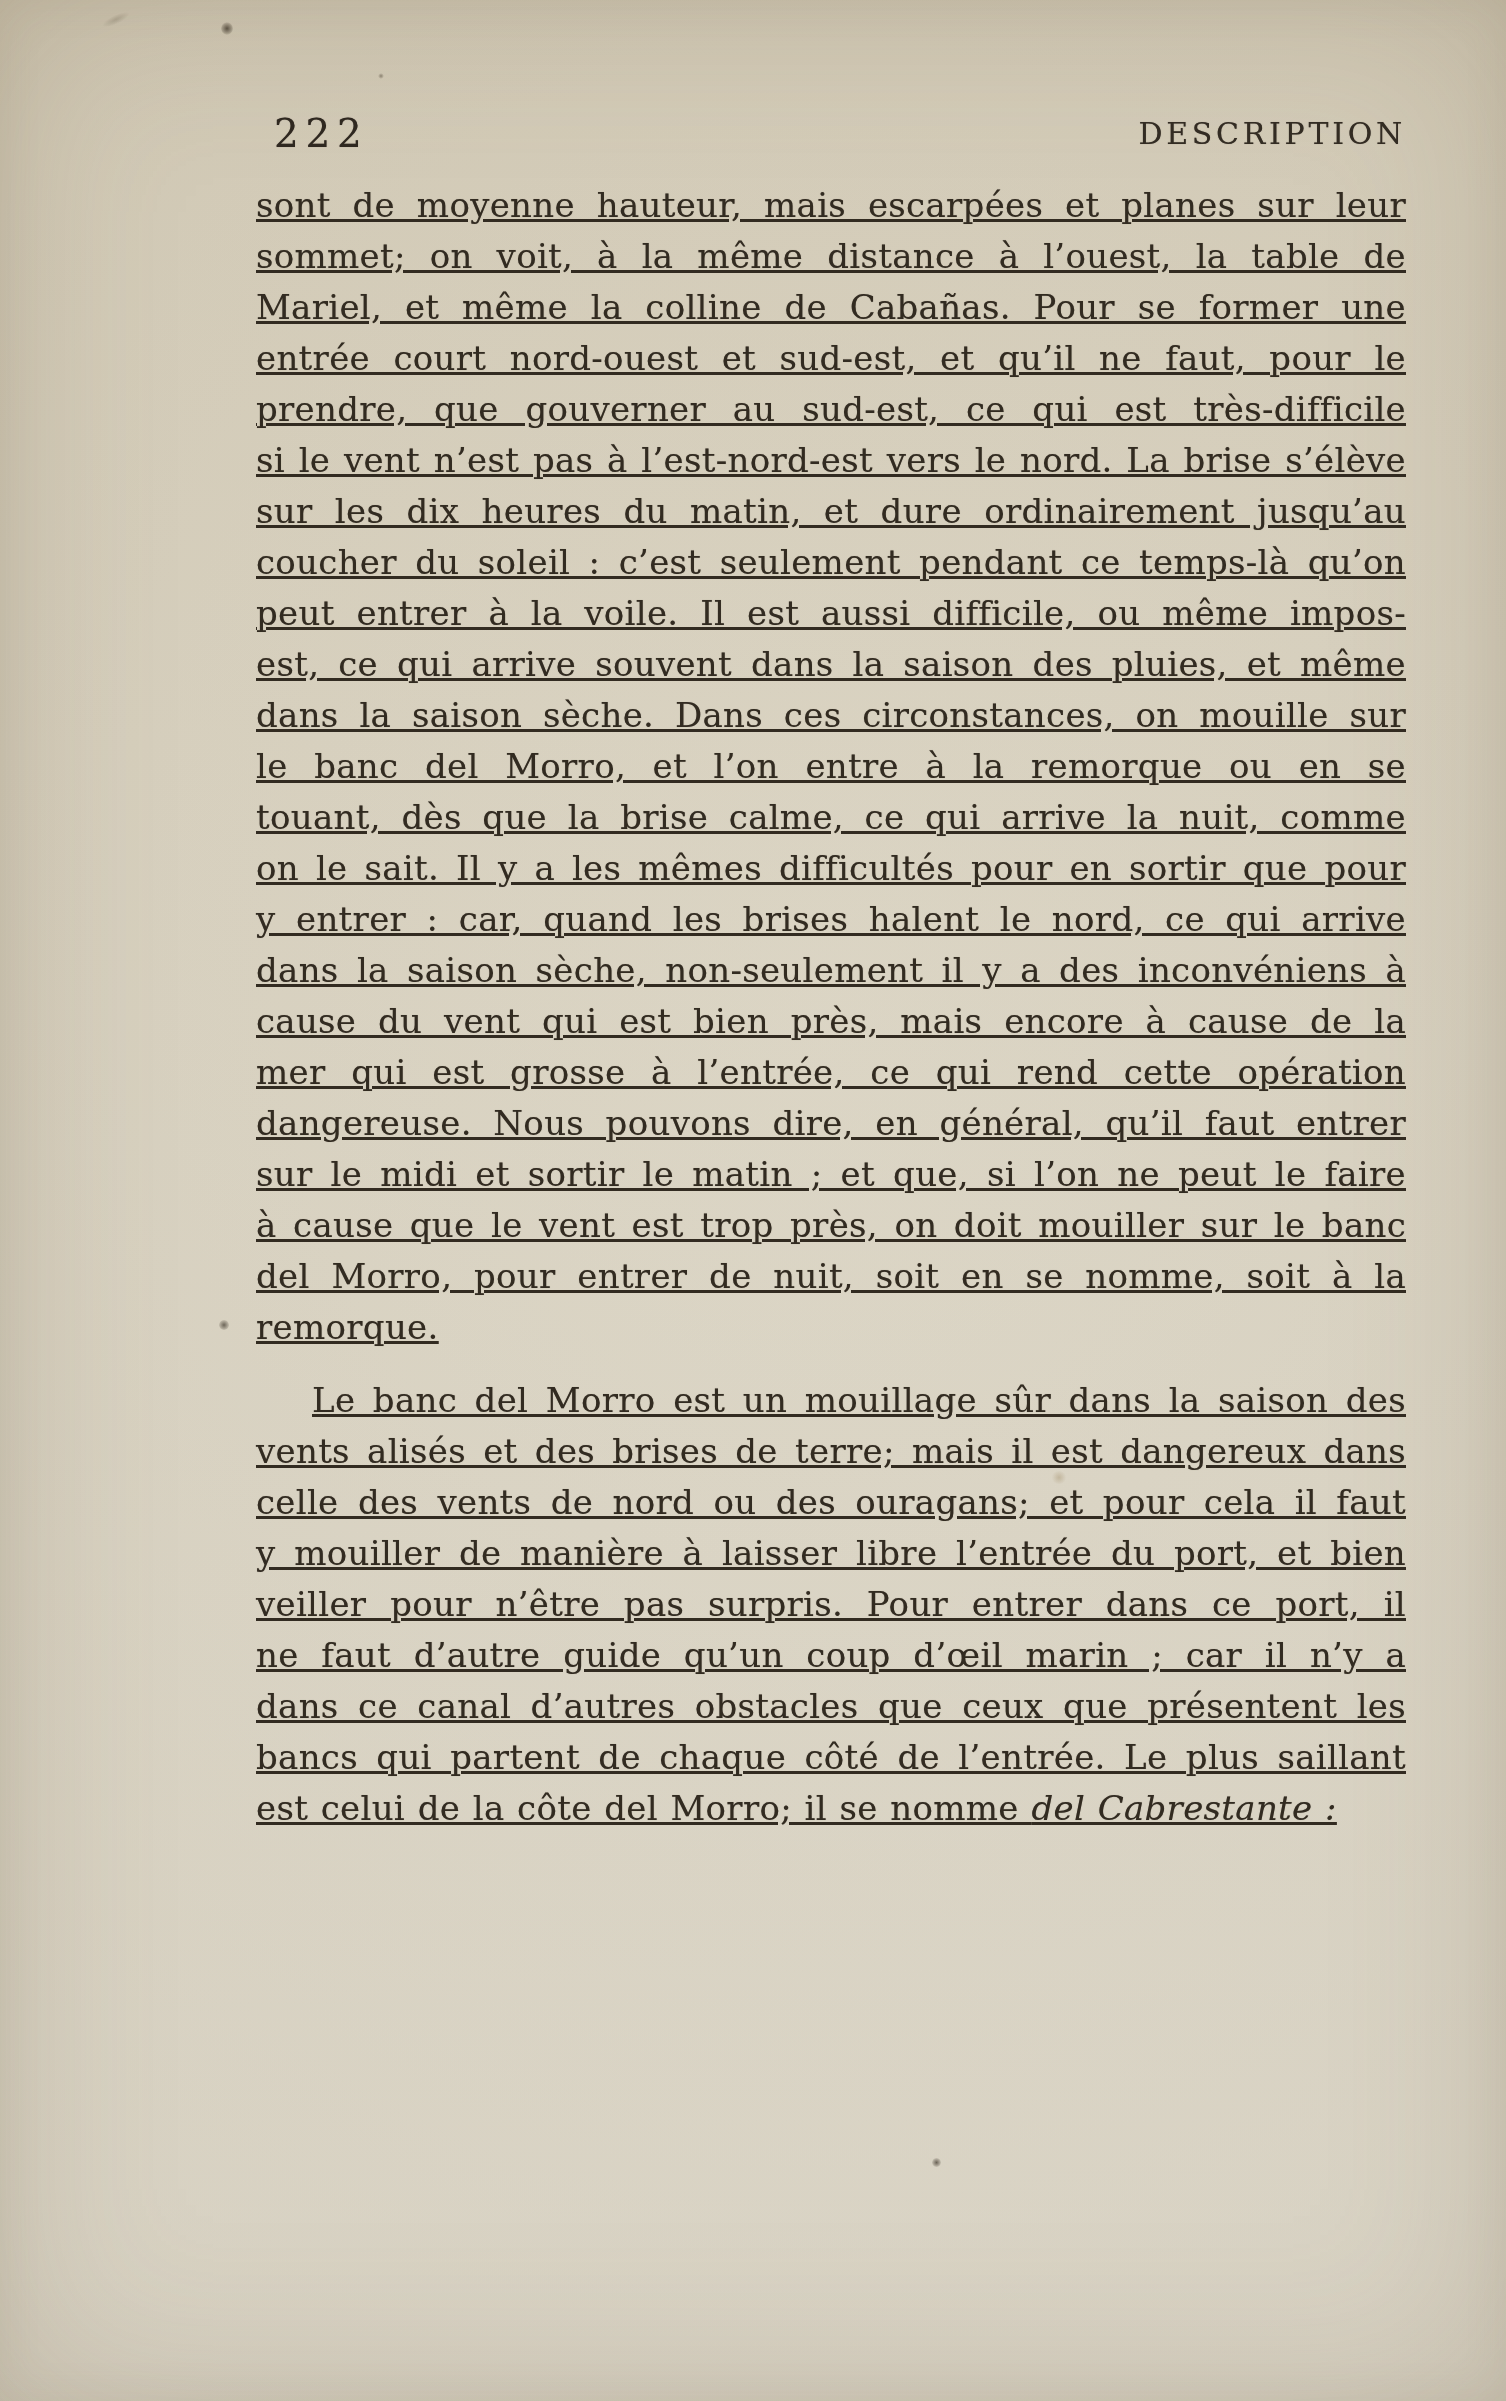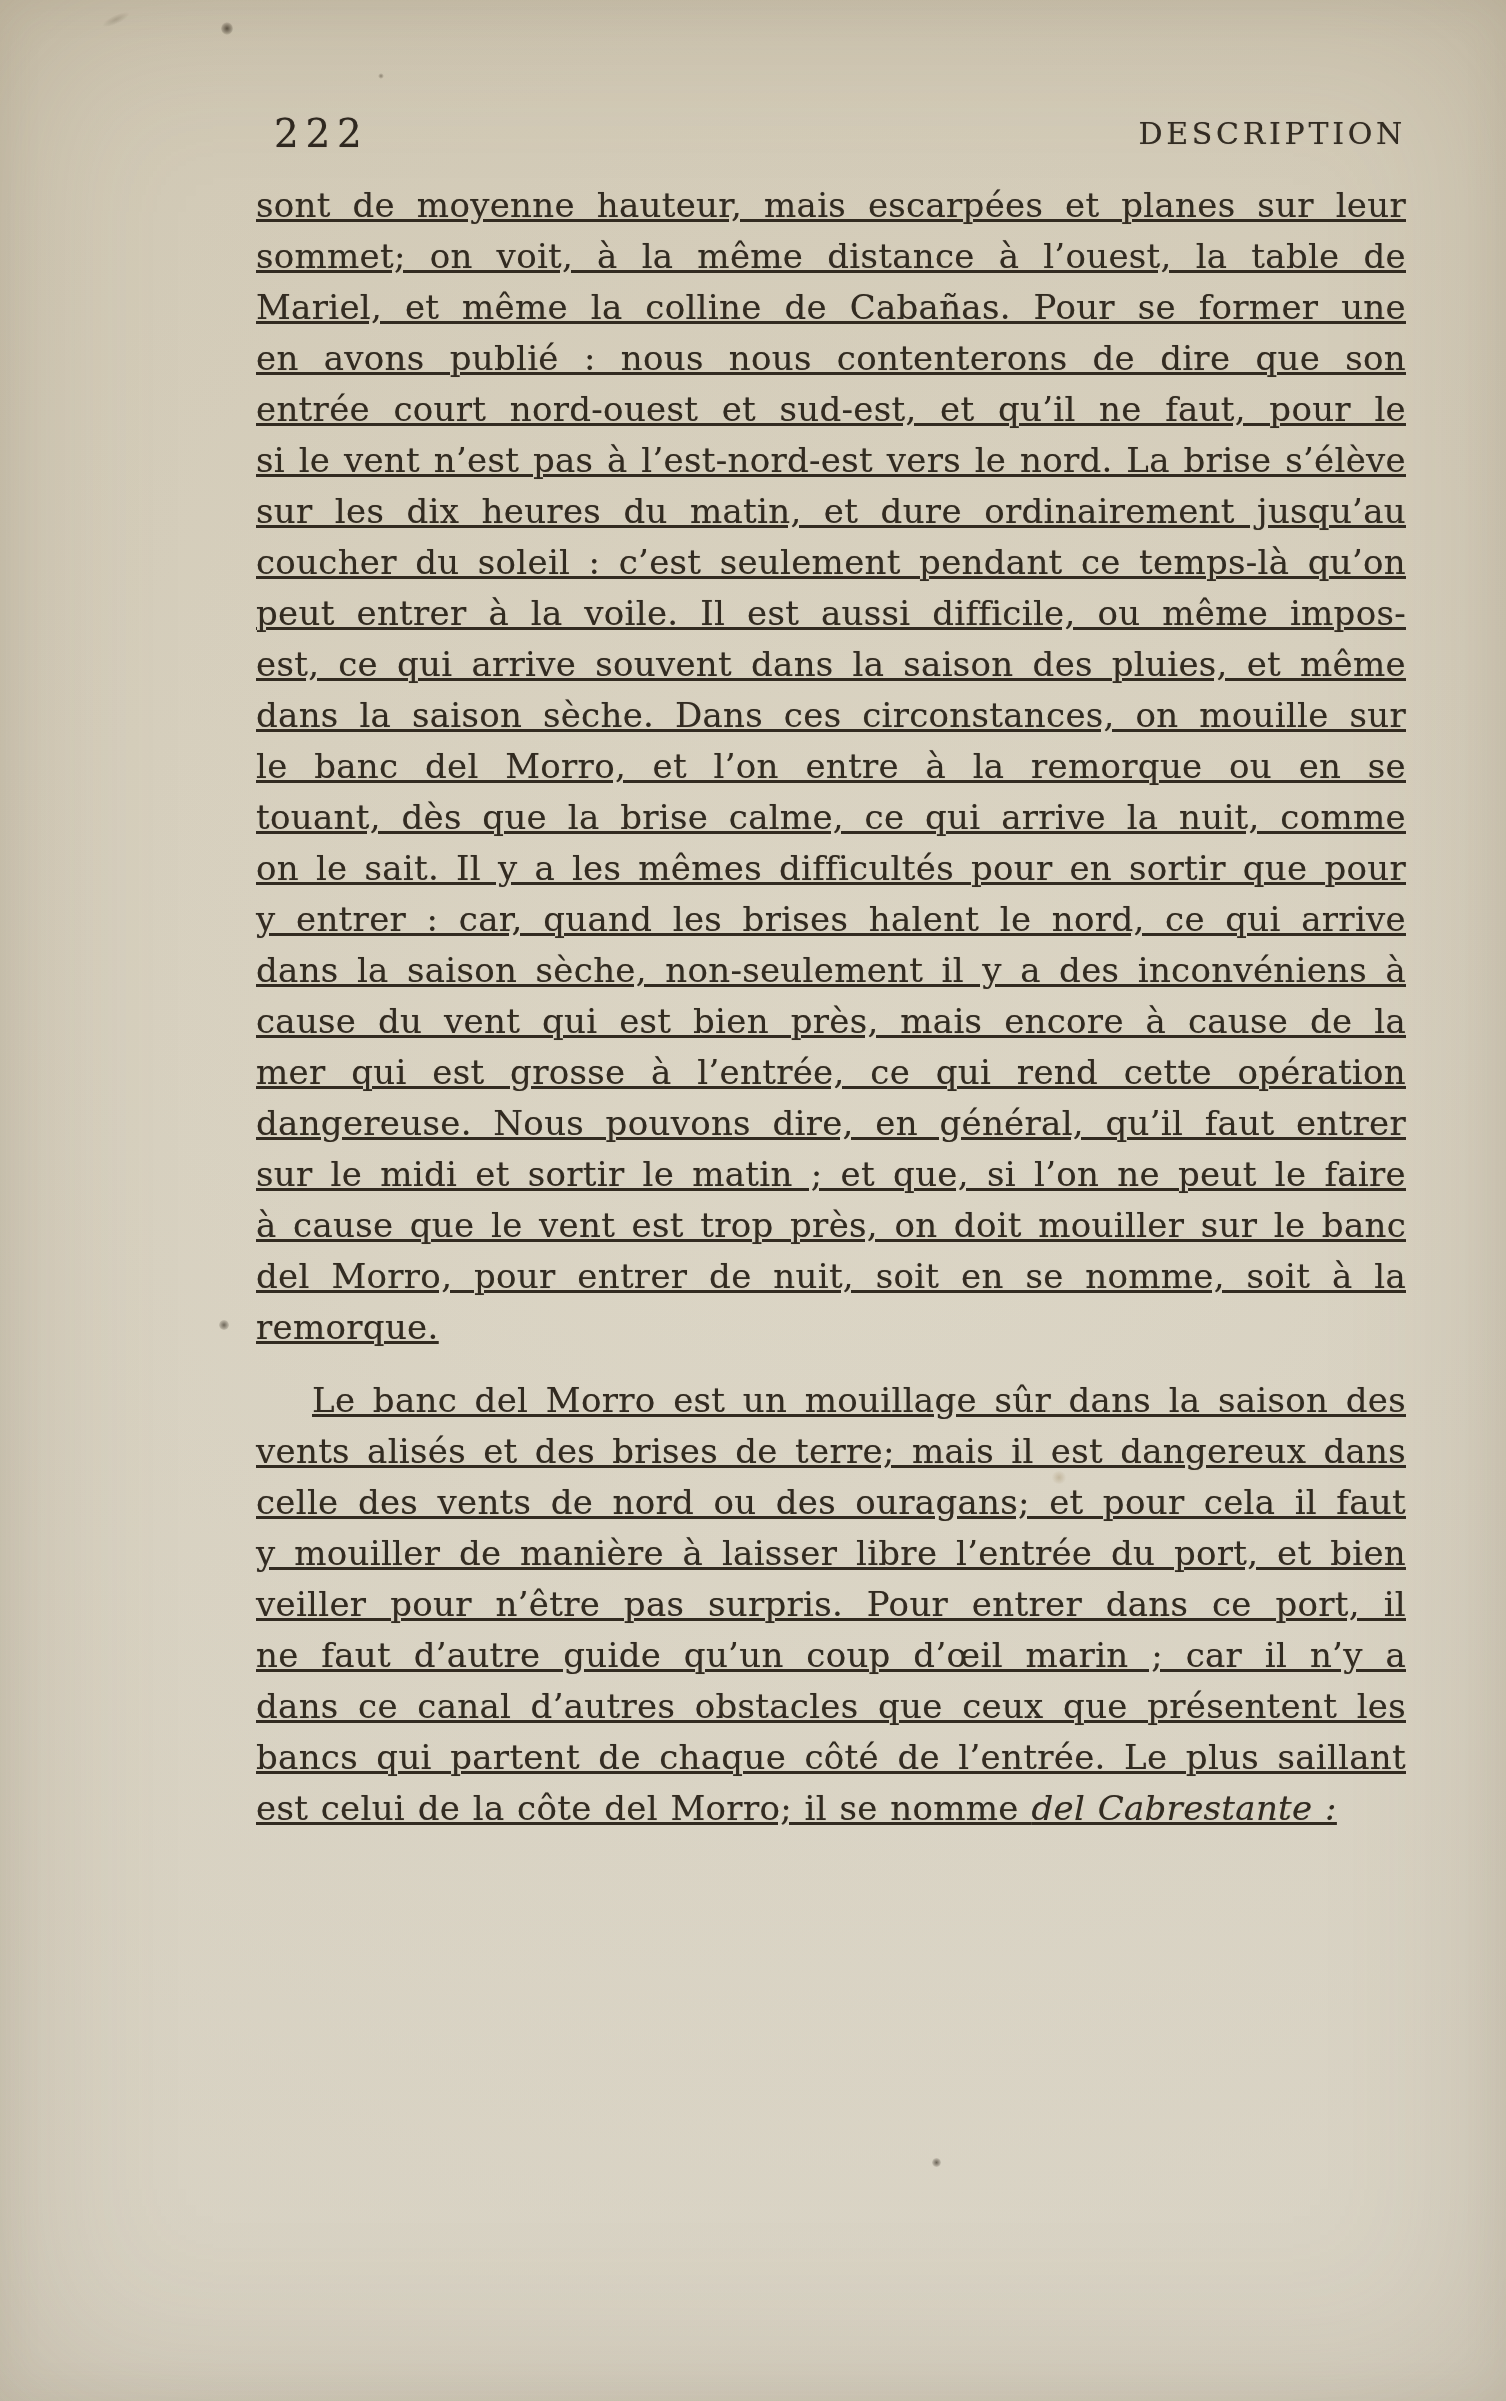--- a/index.html
+++ b/index.html
@@ -97,22 +97,22 @@
 
   <div class="header">
     <span class="page-number">222</span>
     <span class="running-title">DESCRIPTION</span>
   </div>
 
   <div class="textblock" id="textblock">
       <div class="line">sont de moyenne hauteur, mais escarpées et planes sur leur</div>
       <div class="line">sommet; on voit, à la même distance à l’ouest, la table de</div>
       <div class="line">Mariel, et même la colline de Cabañas. Pour se former une</div>
-      <div class="line">en avons publié : nous nous contenterons de dire que son</div>
       <div class="line">entrée court nord-ouest et sud-est, et qu’il ne faut, pour le</div>
+      <div class="line">prendre, que gouverner au sud-est, ce qui est très-difficile</div>
       <div class="line">si le vent n’est pas à l’est-nord-est vers le nord. La brise s’élève</div>
       <div class="line">sur les dix heures du matin, et dure ordinairement jusqu’au</div>
       <div class="line">coucher du soleil : c’est seulement pendant ce temps-là qu’on</div>
       <div class="line">peut entrer à la voile. Il est aussi difficile, ou même impos-</div>
       <div class="line">est, ce qui arrive souvent dans la saison des pluies, et même</div>
       <div class="line">dans la saison sèche. Dans ces circonstances, on mouille sur</div>
       <div class="line">le banc del Morro, et l’on entre à la remorque ou en se</div>
       <div class="line">touant, dès que la brise calme, ce qui arrive la nuit, comme</div>
       <div class="line">on le sait. Il y a les mêmes difficultés pour en sortir que pour</div>
       <div class="line">y entrer : car, quand les brises halent le nord, ce qui arrive</div>

